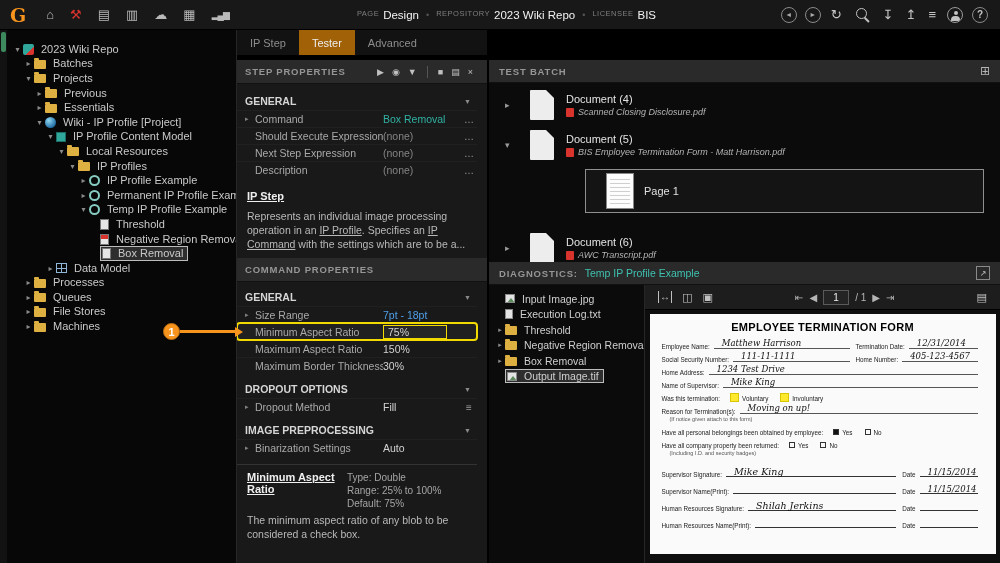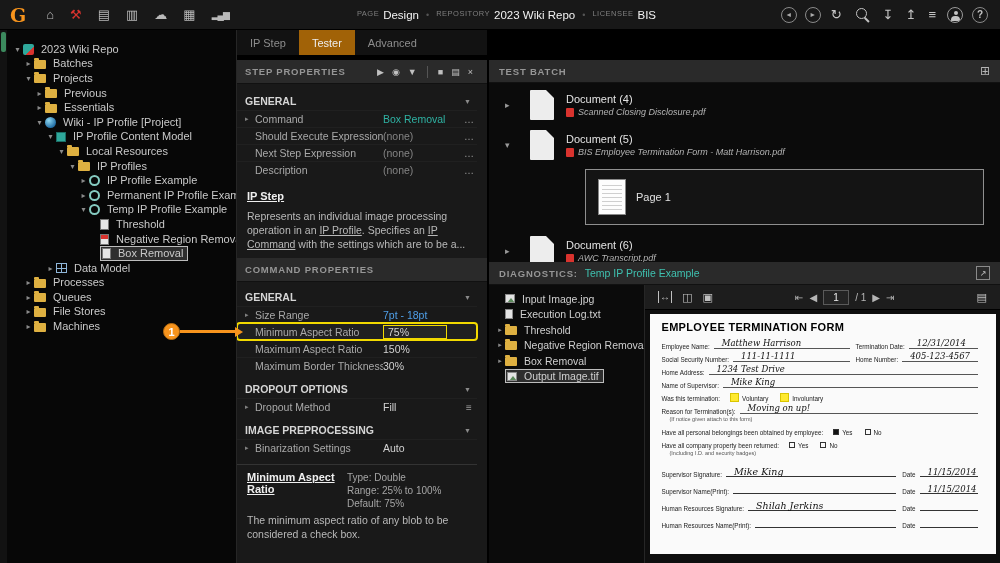--- a/index.html
+++ b/index.html
@@ -112,43 +112,43 @@
           align-items:center;justify-content:center;cursor:pointer}
   .batchlist{height:179px;flex:none;overflow:hidden;padding-top:2px;background:#0b0b0b}
   .brow{display:flex;align-items:center;padding:5px 0 5px 16px;cursor:pointer}
   .bchev{width:15px;color:#9a9a9a;font-size:9px;flex:none}
   .bpage{width:24px;height:30px;background:#ededed;border-radius:1px;position:relative;margin:0 12px 0 10px;flex:none}
   .bpage::before{content:"";position:absolute;top:0;right:0;border-top:8px solid #0b0b0b;border-left:8px solid transparent}
   .bname{color:#e2e2e2;font-size:11px}
   .bfile{display:flex;align-items:center;gap:4px;margin-top:2px}
   .bfile .txt{color:#b3b3b3;font-size:9px;font-style:italic}
   .pdfdot{width:8px;height:9px;background:#d9332e;border-radius:1px;flex:none}
-  .pagerow{margin:4px 16px 6px 96px;border:1px solid #8f8f8f;background:#141414;display:flex;align-items:center;
-           padding:4px 12px;height:56px;cursor:pointer}
+  .pagerow{margin:4px 16px 15px 96px;border:1px solid #8f8f8f;background:#141414;display:flex;align-items:center;
+           padding:4px 20px;height:44px;cursor:pointer}
   .pthumb{width:28px;height:36px;background:#fdfdfd;border:1px solid #888;margin-right:10px;position:relative;overflow:hidden}
   .pthumb::before{content:"";position:absolute;left:3px;right:3px;top:5px;bottom:4px;
                   background:repeating-linear-gradient(180deg,#cfcfcf 0 1px,transparent 1px 4px)}
   .plab2{color:#e0e0e0;font-size:11px}
   .diagbody{flex:1;display:flex;overflow:hidden}
   .filelist{width:156px;flex:none;border-right:1px solid #262626;padding:6px 0 0 6px;background:#0b0b0b;overflow:hidden}
   .drow{display:flex;align-items:center;height:15.5px;font-size:10.5px;color:#cfcfcf;white-space:nowrap;cursor:pointer}
   .dchev{width:10px;text-align:center;color:#8a8a8a;font-size:7px;flex:none}
   .dlab{padding:0 3px}
   .viewer{flex:1;display:flex;flex-direction:column;background:#0e0e0e}
   .vtool{height:25px;background:#1d1d1d;display:flex;align-items:center;padding:0 8px;color:#c0c0c0;flex:none;border-bottom:1px solid #000}
   .vico{margin:0 5px;font-size:11px;cursor:pointer}
   .vico.fitw{border-left:1px solid #c0c0c0;border-right:1px solid #c0c0c0;padding:0 1px;font-size:10px;line-height:12px}
   .vnav{display:flex;align-items:center;gap:6px;margin:0 auto;font-size:10px;color:#b5b5b5}
   .vnav span{cursor:pointer}
   .pgbox{width:26px;height:15px;border:1px solid #5a5a5a;background:#242424;color:#eee;text-align:center;line-height:14px;font-size:10px}
   .pagearea{flex:1;display:flex;align-items:flex-start;justify-content:center;padding-top:4px}
 
   
   .page{width:346px;height:240px;background:#fafafa;color:#1a1a1a;padding:7px 12px 6px;overflow:hidden}
-  .ftitle{text-align:left;font-weight:700;font-size:11px;letter-spacing:.3px;margin-bottom:6px;color:#000}
+  .ftitle{text-align:center;font-weight:700;font-size:11px;letter-spacing:.3px;margin-bottom:6px;color:#000}
   .frow{display:flex;align-items:flex-end;margin-bottom:2.5px;min-height:10.5px}
   .flab{font-size:6.3px;color:#222;flex:none}
   .fpart{display:flex;align-items:flex-end;flex:1}
   .fpart.r{flex:0 0 128px}
   .fline{flex:1;border-bottom:1px solid #555;margin:0 6px 1px 4px;min-height:9px;display:flex;align-items:flex-start}
   .hand{font-family:"DejaVu Serif","Liberation Serif",serif;font-style:italic;font-size:8.5px;color:#111;line-height:1;
         padding-left:8px;white-space:nowrap}
   .hand.sig{font-size:9.5px}
   .fnote{font-size:5.5px;color:#555;margin:-1px 0 3px 8px}
   .ybox{width:9px;height:9px;background:#ffe92e;border:1px solid #d9c500;margin:0 3px 0 10px;flex:none}

